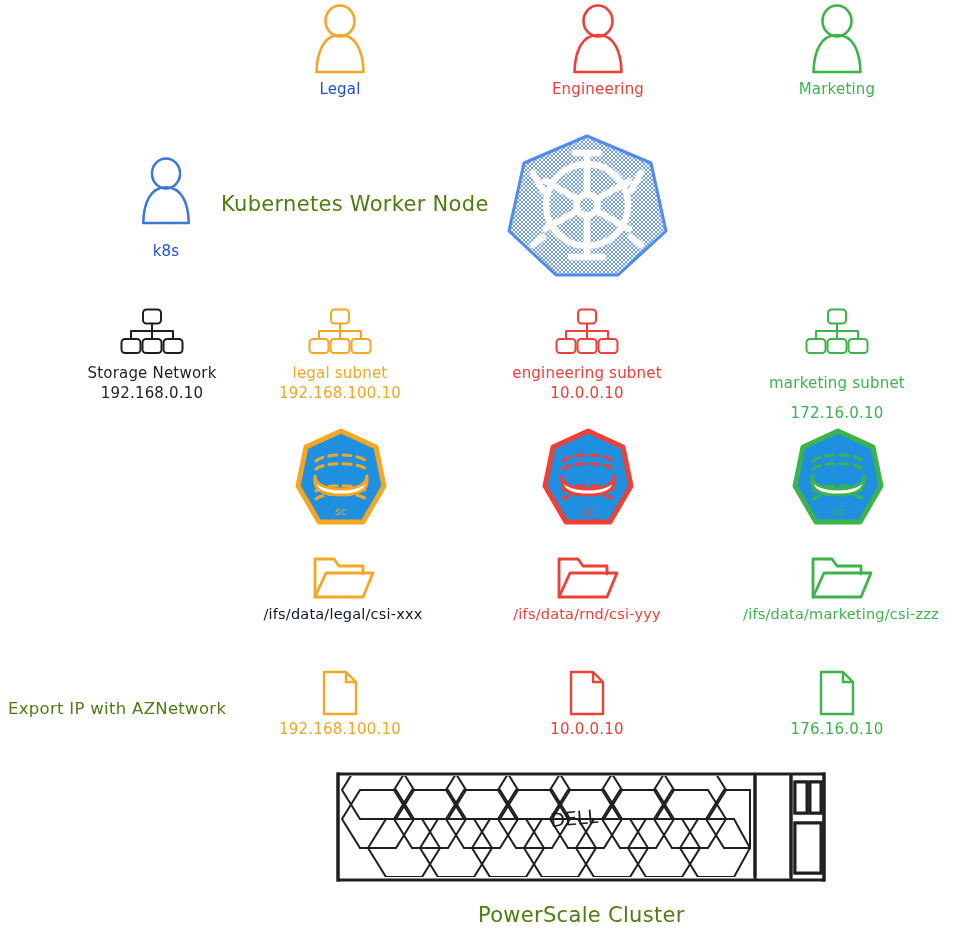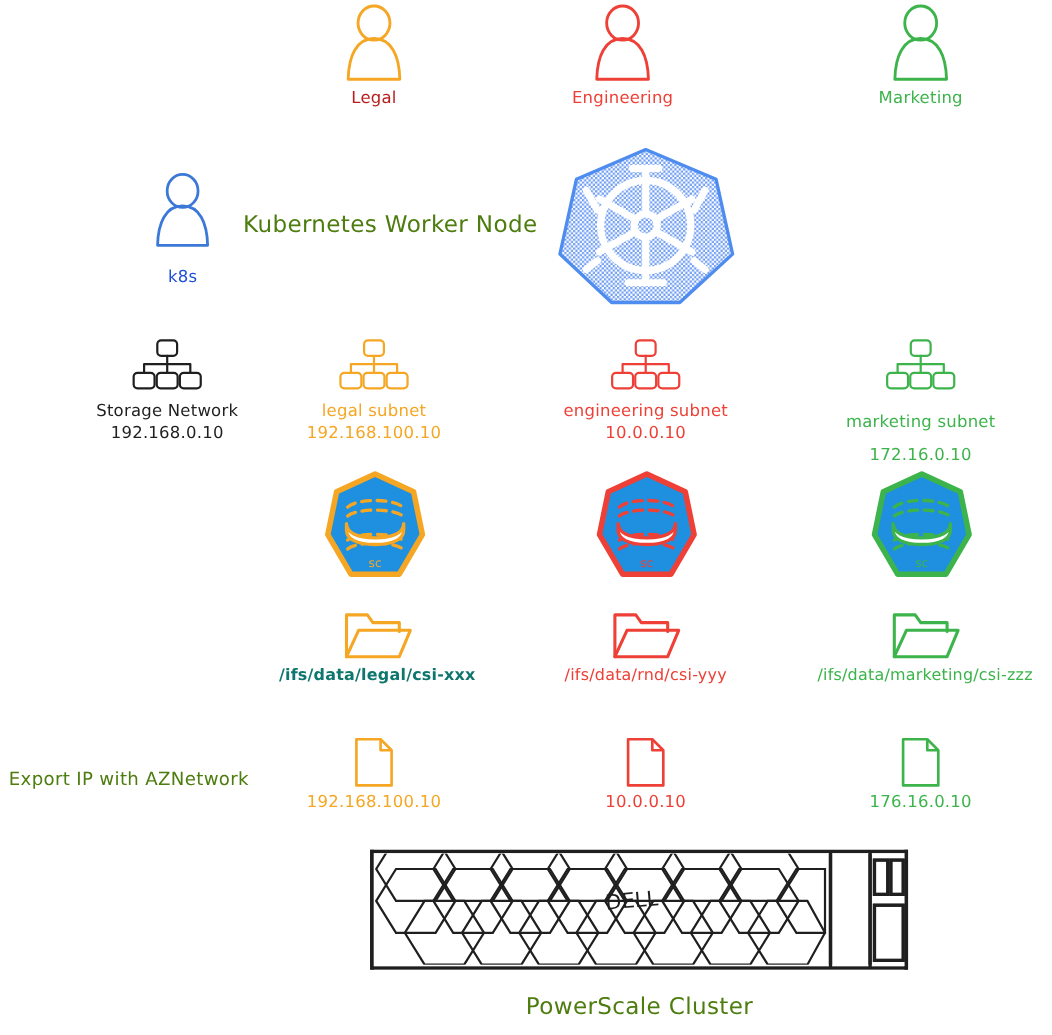--- a/index.html
+++ b/index.html
@@ -25,24 +25,24 @@
 </head>
 <body>
 
 <div class="node" style="left:290px;top:4px;width:100px;">
   <span>
     <svg width="64" height="72" viewBox="0 0 64 72">
       <ellipse cx="32" cy="17" rx="14.5" ry="15.5" fill="none" stroke="#f5a623" stroke-width="2.6" stroke-linecap="round"></ellipse>
       <path d="M32 31 C16 31 9 47 8.5 68 L55.5 68 C55 47 48 31 32 31 Z" fill="none" stroke="#f5a623" stroke-width="2.6" stroke-linejoin="round" stroke-linecap="round"></path>
     </svg>
   </span>
-  <span class="cap" style="color:#b91c1c;margin-top:4px;">Legal</span>
-</div>
-
-<div class="node" style="left:516px;top:4px;width:100px;">
+  <span class="cap" style="color:#1d4ed8;margin-top:4px;">Legal</span>
+</div>
+
+<div class="node" style="left:548px;top:4px;width:100px;">
   <span>
     <svg width="64" height="72" viewBox="0 0 64 72">
       <ellipse cx="32" cy="17" rx="14.5" ry="15.5" fill="none" stroke="#ee4036" stroke-width="2.6" stroke-linecap="round"></ellipse>
       <path d="M32 31 C16 31 9 47 8.5 68 L55.5 68 C55 47 48 31 32 31 Z" fill="none" stroke="#ee4036" stroke-width="2.6" stroke-linejoin="round" stroke-linecap="round"></path>
     </svg>
   </span>
   <span class="cap" style="color:#ee4036;margin-top:4px;">Engineering</span>
 </div>
 
 <div class="node" style="left:787px;top:4px;width:100px;">
@@ -194,21 +194,21 @@
   </svg>
 </div>
 
 <div class="node" style="left:243px;top:553px;width:200px;">
   <span>
     <svg width="64" height="48" viewBox="0 0 64 48">
       <path d="M4 44 L4 6 L23 6 L28 13 L52 13 L52 21" fill="none" stroke="#f5a623" stroke-width="2.8" stroke-linejoin="round" stroke-linecap="round"></path>
       <path d="M4 44 L15 20 L62 20 L52 44 Z" fill="none" stroke="#f5a623" stroke-width="2.8" stroke-linejoin="round" stroke-linecap="round"></path>
     </svg>
   </span>
-  <span class="cap small" style="color:#0f766e;margin-top:4px;font-weight:bold;">/ifs/data/legal/csi-xxx</span>
+  <span class="cap small" style="color:#0f172a;margin-top:4px;">/ifs/data/legal/csi-xxx</span>
 </div>
 
 <div class="node" style="left:497px;top:553px;width:180px;">
   <span>
     <svg width="64" height="48" viewBox="0 0 64 48">
       <path d="M4 44 L4 6 L23 6 L28 13 L52 13 L52 21" fill="none" stroke="#ee4036" stroke-width="2.8" stroke-linejoin="round" stroke-linecap="round"></path>
       <path d="M4 44 L15 20 L62 20 L52 44 Z" fill="none" stroke="#ee4036" stroke-width="2.8" stroke-linejoin="round" stroke-linecap="round"></path>
     </svg>
   </span>
   <span class="cap small" style="color:#ee4036;margin-top:4px;">/ifs/data/rnd/csi-yyy</span>

